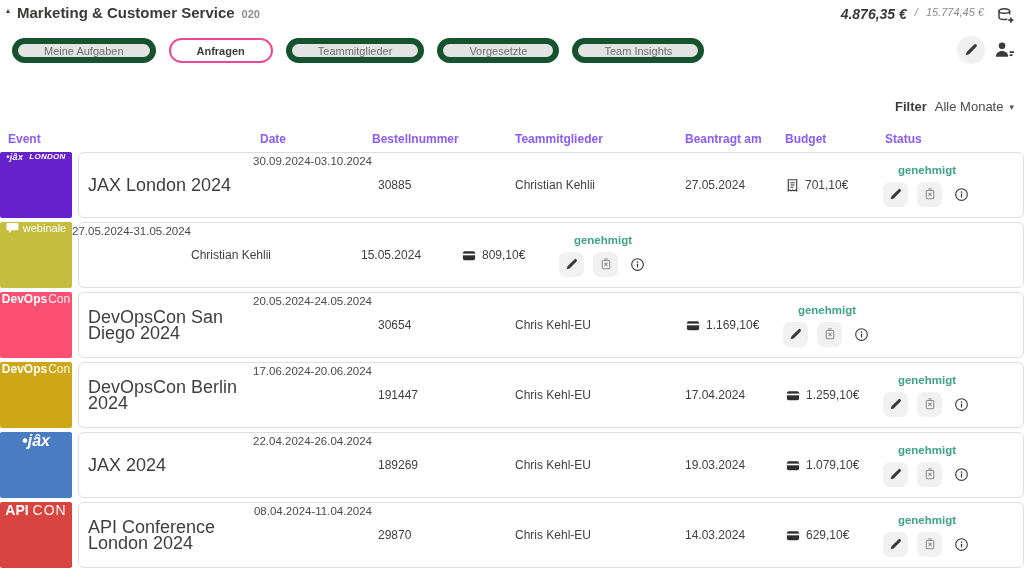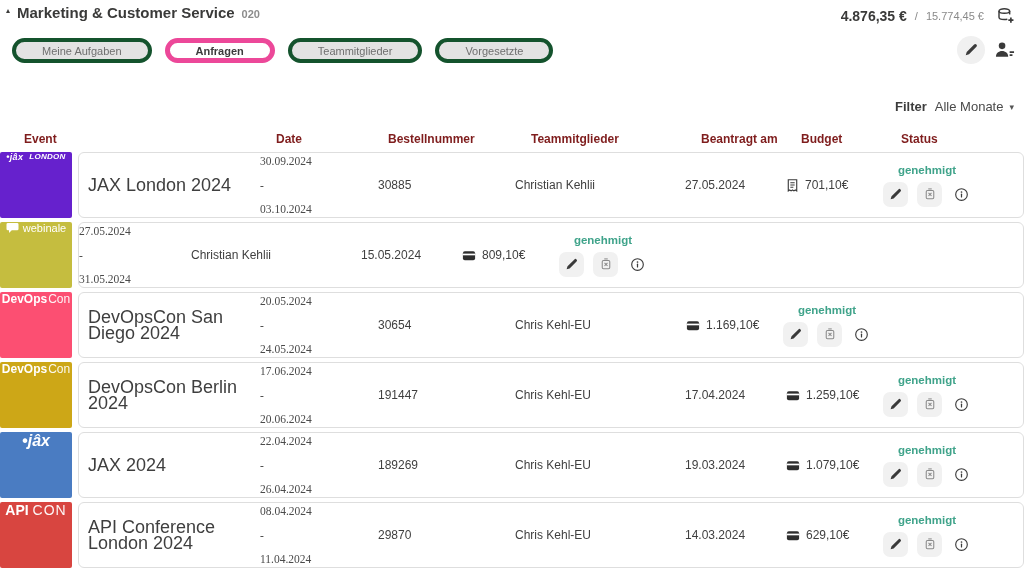--- a/index.html
+++ b/index.html
@@ -6,49 +6,49 @@
   body{
     width:1024px;height:582px;background:#ffffff;position:relative;overflow:hidden;
     font-family:"Liberation Sans",sans-serif;color:#3c3c3b;
   }
   
   .top-bar{position:absolute;top:4px;left:6px;right:8px;display:flex;justify-content:space-between;align-items:flex-start;}
   .title-wrap{display:flex;align-items:baseline;gap:7px;}
   .collapse-caret{font-size:8px;color:#3c3c3b;align-self:flex-start;margin-top:2px;cursor:pointer;}
   .page-title{font-size:15px;font-weight:700;color:#3a3a39;}
   .dept-code{font-size:11px;color:#8c8c8c;font-weight:600;}
-  .budget-wrap{display:flex;align-items:center;gap:8px;margin-top:2px;}
+  .budget-wrap{display:flex;align-items:flex-start;gap:8px;margin-top:2px;font-style:italic;}
   .budget-used{font-size:14px;font-weight:700;color:#3a3a39;}
   .budget-sep,.budget-total{font-size:11px;color:#8a8a8a;}
   .icon-btn{border:none;background:transparent;padding:0;cursor:pointer;display:flex;align-items:center;justify-content:center;}
   
   .tab-row{position:absolute;top:38px;left:12px;display:flex;gap:13px;}
-  .tab{height:25px;padding:0 26px;border-radius:13px;background:#e3e3e3;border:4px solid #14532d;
+  .tab{height:25px;padding:0 26px;border-radius:13px;background:#e3e3e3;border:6px solid #14532d;
        font-size:11px;color:#6f6f6f;display:flex;align-items:center;cursor:pointer;font-family:inherit;}
-  .tab.active{background:#fff;border:5px solid #ec4899;color:#3c3c3c;font-weight:700;}
+  .tab.active{background:#fff;border:2px solid #ec4899;color:#3c3c3c;font-weight:700;}
   .header-actions{position:absolute;top:36px;right:8px;display:flex;gap:9px;align-items:center;}
   .circle-btn{width:28px;height:28px;border-radius:50%;background:#f0f0f0;}
   
   .filter-row{position:absolute;top:99px;right:10px;display:flex;align-items:center;gap:8px;padding-left:33px;}
   .filter-label{font-size:13px;font-weight:700;color:#3c3c3c;}
   .filter-select{display:flex;align-items:center;gap:6px;font-size:13px;color:#4a4a4a;cursor:pointer;}
   .filter-caret{font-size:9px;color:#555;}
   
   .thead{position:absolute;top:132px;left:0;width:1024px;height:16px;}
-  .thead span{position:absolute;font-size:12px;font-weight:700;color:#7f1d1d;white-space:nowrap;margin-left:16px;}
+  .thead span{position:absolute;font-size:12px;font-weight:700;color:#8b5cf6;white-space:nowrap;}
   .th-event{left:8px;} .th-date{left:260px;} .th-nr{left:372px;} .th-team{left:515px;}
   .th-beantragt{left:685px;} .th-budget{left:785px;} .th-status{left:885px;}
   
   .rows{position:absolute;top:152px;left:0;width:1024px;}
   .row{display:flex;height:66px;margin-bottom:4px;}
   .logo{width:72px;border-radius:2px;display:flex;align-items:flex-start;justify-content:center;color:#fff;gap:4px;flex-shrink:0;}
   .card{flex:1;margin-left:6px;border:1px solid #dedede;border-radius:6px;display:flex;align-items:stretch;background:#fff;box-sizing:border-box;}
   .c{display:flex;align-items:center;font-size:12px;color:#3f3f3f;box-sizing:border-box;}
   .c-name{width:181px;padding-left:9px;padding-right:10px;line-height:16px;font-size:18px;}
-  .c-date{width:112px;flex-direction:column;justify-content:space-between;align-items:flex-start;font-size:11.5px;line-height:16px;color:#4a4a4a;font-family:Liberation Serif, serif;}
+  .c-date{width:112px;flex-direction:row;justify-content:flex-end;align-items:flex-start;font-size:11.5px;line-height:16px;color:#4a4a4a;}
   .c-nr{width:143px;padding-left:6px;gap:7px;}
   .c-team{width:170px;}
   .c-beantragt{width:100px;}
   .c-budget{width:100px;gap:5px;}
   .c-status{width:84px;flex-direction:column;justify-content:center;align-items:center;gap:6px;}
   .status-text{font-size:11.5px;font-weight:700;color:#3fa38a;}
   .actions{display:flex;gap:9px;align-items:center;}
   .act{width:25px;height:25px;border-radius:7px;background:#f1f1f1;border:none;display:flex;align-items:center;justify-content:center;padding:0;cursor:pointer;}
   .act.plain{background:transparent;width:20px;}
   
@@ -86,20 +86,21 @@
       </span>
     </button>
   </div>
 </div>
 
 <div class="tab-row">
   <button class="tab">Meine Aufgaben</button>
   <button class="tab active">Anfragen</button>
   <button class="tab">Teammitglieder</button>
   <button class="tab">Vorgesetzte</button>
+  <button class="tab">Team Insights</button>
 </div>
 
 <div class="header-actions">
   <button class="icon-btn circle-btn">
     <span>
       <svg width="14" height="14" viewBox="0 0 16 16">
         <path d="M11.6 1.7a1.8 1.8 0 0 1 2.6 2.6L5.7 12.8 2 13.9l1.1-3.7z" fill="#3a3a3a"></path>
       </svg>
     </span>
   </button>

